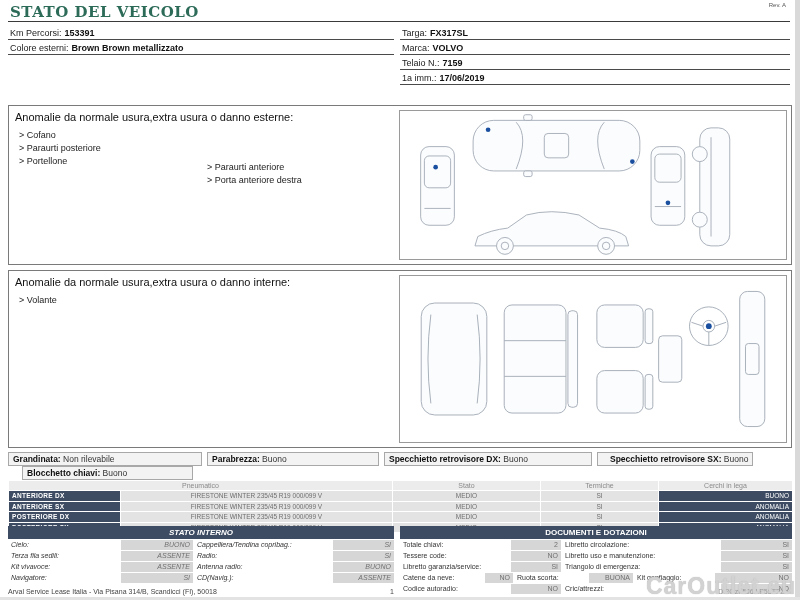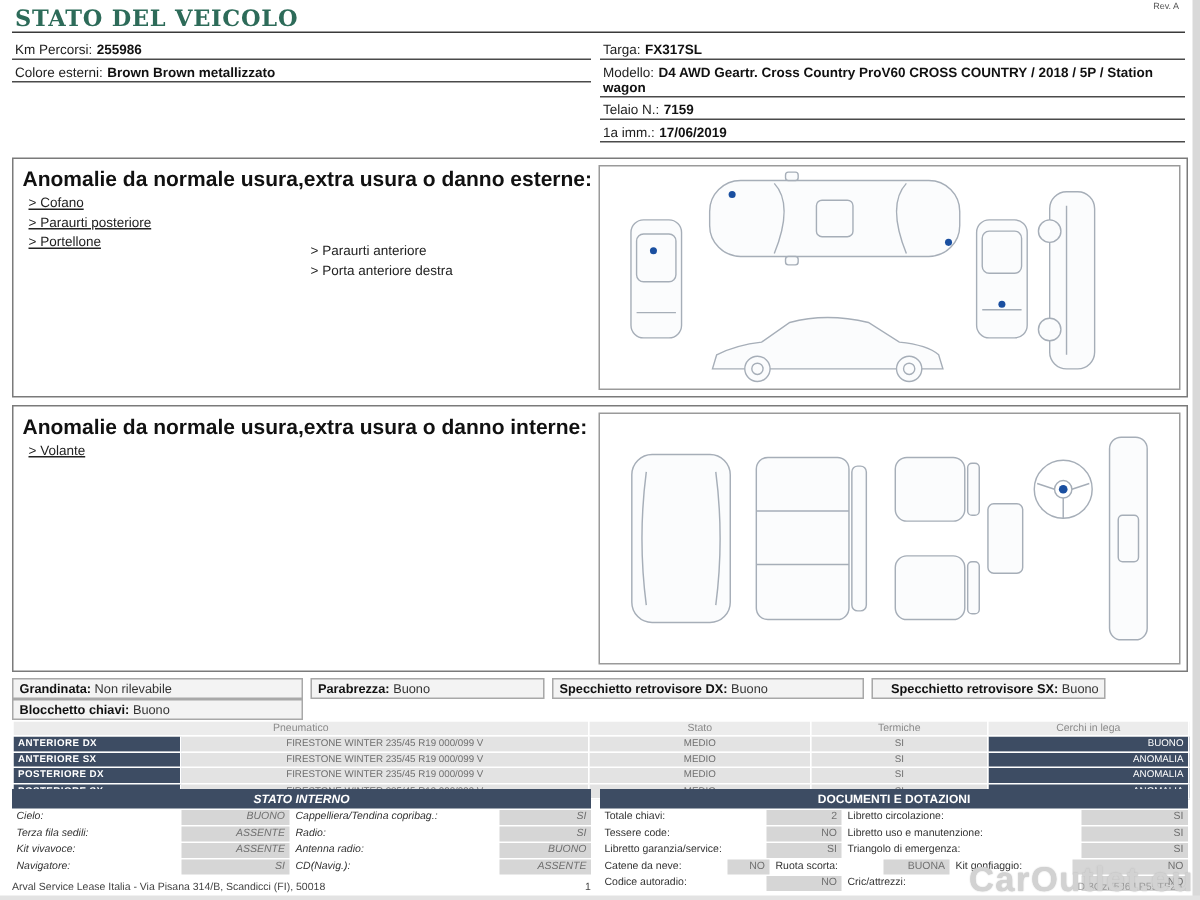--- a/index.html
+++ b/index.html
@@ -24,39 +24,39 @@
   .info-right { left:400px; width:390px; }
   .info-row {
     border-bottom:1px solid #4a4a4a; padding:1px 2px 1px; margin-bottom:2px;
     font-size:9px; line-height:10px; color:#222;
   }
   .info-row b { margin-left:3px; color:#111; }
 
   .anomaly-box { position:absolute; left:8px; width:784px; border:1px solid #7a7a7a; background:#fff; }
   .box-ext { top:105px; height:160px; }
   .box-int { top:270px; height:178px; }
-  .anomaly-title { position:absolute; left:6px; top:5px; font-size:14px; font-weight:bold; color:#111; }
+  .anomaly-title { position:absolute; left:6px; top:5px; font-size:11px; font-weight:normal; color:#111; }
   .anomaly-col { position:absolute; top:23px; font-size:9px; line-height:13px; color:#222; }
-  .col-a { left:10px;text-decoration:underline; } .col-b { left:198px;margin-top:32px; }
+  .col-a { left:10px; } .col-b { left:198px;margin-top:32px; }
   .anomaly-col span { display:block; }
 
   .diagram { position:absolute; right:4px; top:4px; bottom:4px; width:388px; border:1px solid #9a9a9a; background:#fff; }
   .diagram svg { width:100%; height:100%; }
   .sketch { stroke:#a6aeb8; fill:#fbfcfd; stroke-width:1; }
   .sketch-line { stroke:#a6aeb8; fill:none; stroke-width:1; }
   .dot { fill:#1a4fa0; stroke:none; }
 
   .badges-row { position:absolute; left:8px; display:flex; gap:5px; }
   .badges-1 { top:452px; } .badges-2 { top:466px; }
   .badge {
     border:1px solid #a8a8a8; background:#f3f3f3; font-size:8.5px; line-height:10px;
     padding:1px 4px; color:#333; white-space:nowrap; overflow:hidden;
   }
   .badge b { color:#111; }
-  .bw1{width:194px;} .bw2{width:156px;} .bw3{width:208px;} .bw4{flex:1;padding-left:12px;} .bw5{width:194px;}
+  .bw1{width:194px;} .bw2{width:172px;} .bw3{width:208px;} .bw4{flex:1;padding-left:12px;} .bw5{width:171px;margin-left:14px;}
 
   table.tires { position:absolute; left:8px; top:480px; width:784px; border-collapse:collapse; table-layout:fixed; }
   .tires th {
     background:#ececec; color:#8a8a8a; font-weight:normal; font-size:7px;
     padding:1px 0; border:1px solid #fff; text-align:center;
   }
   .tires td { border:1px solid #fff; padding:1px 3px; font-size:6.5px; line-height:7.5px; }
   .tires td.pos { background:#3d4c63; color:#fff; font-weight:bold; letter-spacing:.3px; }
   .tires td.tire, .tires td.med, .tires td.si { background:#e3e3e3; color:#6f6f6f; text-align:center; }
   .tires td.cer { background:#3d4c63; color:#fff; text-align:right; }
@@ -84,33 +84,33 @@
 <body>
 
 <div>
 
   <div class="page-title">STATO DEL VEICOLO</div>
   <div class="rev">Rev. A</div>
   <div class="title-rule"></div>
 
   <div class="info-col info-left">
     <div class="info-row">
-      <span>Km Percorsi:</span><b>255986</b>
+      <span>Km Percorsi:</span><b>153391</b>
     </div>
     <div class="info-row">
       <span>Colore esterni:</span><b>Brown Brown metallizzato</b>
     </div>
   </div>
 
   <div class="info-col info-right">
     <div class="info-row">
       <span>Targa:</span><b>FX317SL</b>
     </div>
     <div class="info-row">
-      <span>Modello:</span><b>D4 AWD Geartr. Cross Country ProV60 CROSS COUNTRY / 2018 / 5P / Station wagon</b>
+      <span>Marca:</span><b>VOLVO</b>
     </div>
     <div class="info-row">
       <span>Telaio N.:</span><b>7159</b>
     </div>
     <div class="info-row">
       <span>1a imm.:</span><b>17/06/2019</b>
     </div>
   </div>
 
   <div class="anomaly-box box-ext">

